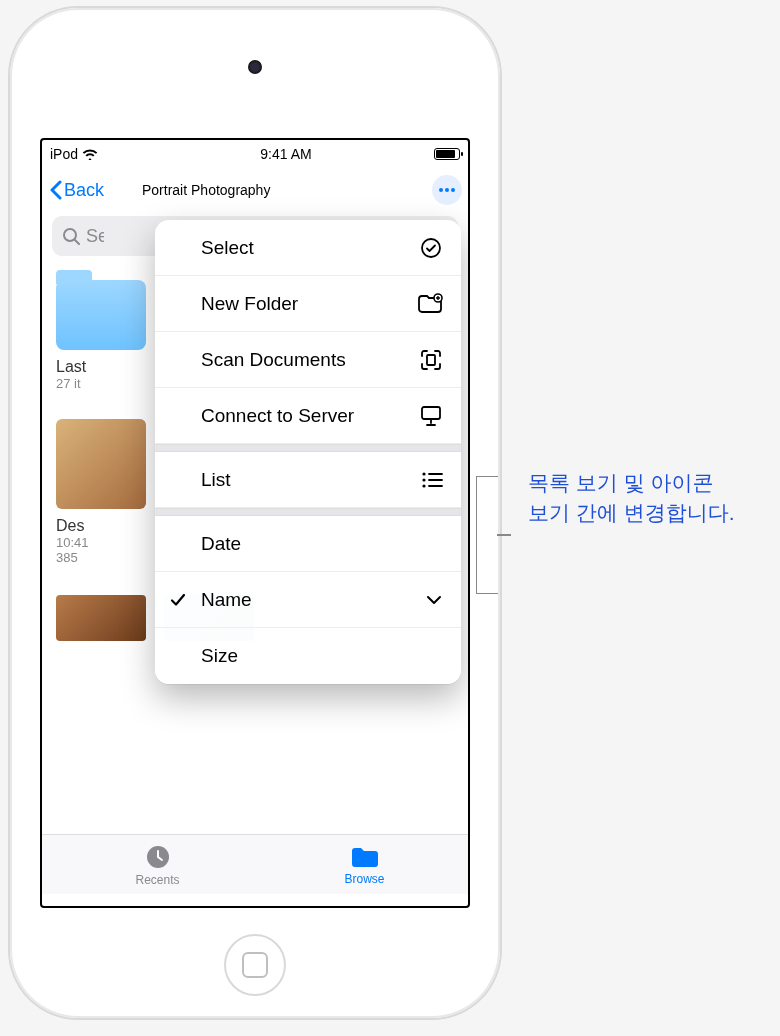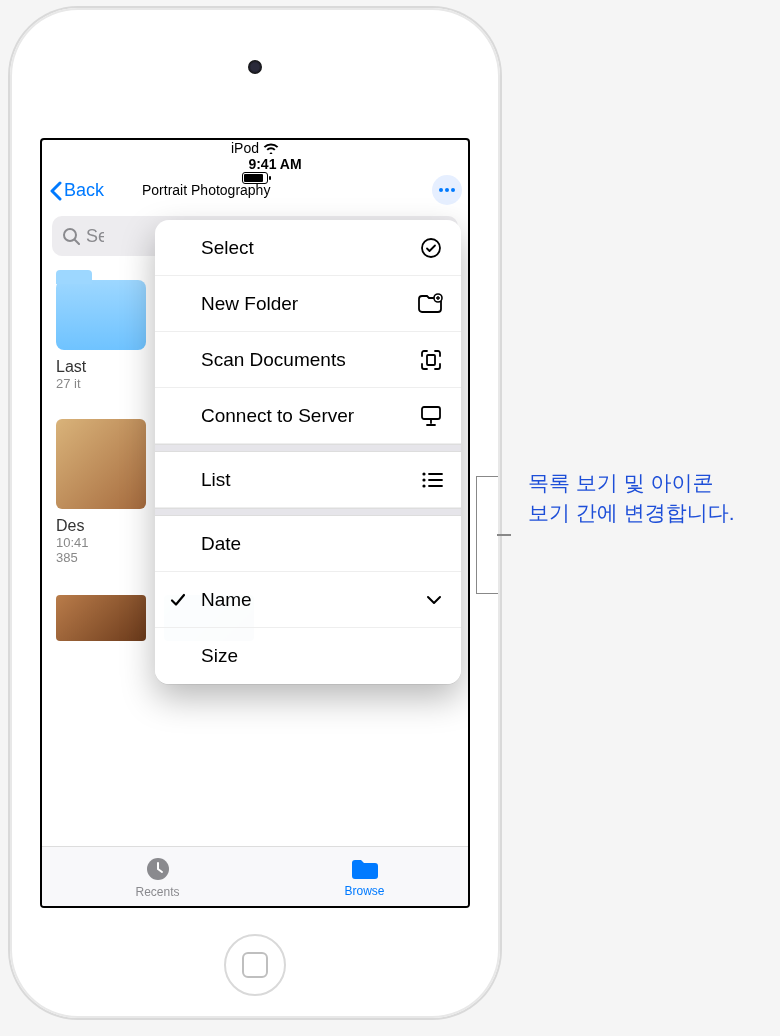--- a/index.html
+++ b/index.html
@@ -58,36 +58,35 @@
 
 
 .status {
   height: 28px;
   display: flex;
   align-items: center;
   justify-content: space-between;
   padding: 0 8px;
   font-size: 14px;
   font-weight: 500;
-  flex-direction: column;
 }
 .status .left, .status .right { display: flex; align-items: center; gap: 4px; }
 .batt { width: 26px; height: 12px; border: 1.5px solid #000; border-radius: 3px; position: relative; }
 .batt::after { content:""; position:absolute; right:-4px; top:3px; width:2px; height:4px; background:#000; border-radius:1px;}
 .batt-fill { position:absolute; left:1px; top:1px; bottom:1px; width:80%; background:#000; border-radius:1px;}
 
 
 .nav {
   height: 44px;
   display: flex;
   align-items: center;
   padding: 0 6px;
   position: relative;
 }
-.back { display:flex; align-items:flex-end; gap:2px; color:#007aff; font-size:18px; }
+.back { display:flex; align-items:center; gap:2px; color:#007aff; font-size:18px; }
 .nav-title { position:absolute; left:100px; font-size:14px; font-weight:400; }
 .more-btn {
   margin-left:auto;
   width:30px; height:30px;
   border-radius:50%;
   background:#e6efff;
   display:flex; align-items:center; justify-content:center;
 }
 
 
@@ -163,21 +162,21 @@
 .menu-sep { height:8px; background:#e6e5ea; border-top:1px solid #ddd; border-bottom:1px solid #ddd;}
 .check {
   position:absolute;
   left:14px;
   width:18px; height:18px;
 }
 
 
 .tabbar {
   position:absolute;
-  left:0; right:0; bottom:0;
+  left:0; right:0; bottom:12px;
   height:60px;
   background:rgba(248,248,250,0.95);
   border-top:1px solid #ddd;
   display:flex;
   padding-left:12px;
 }
 .tab { flex:1; display:flex; flex-direction:column; align-items:center; justify-content:center; gap:2px; font-size:12px; color:#8a8a8e;}
 .tab.active { color:#007aff; }
 
 
@@ -217,21 +216,21 @@
 
   <div class="screen">
 
     <div class="status">
       <div class="left">
         <span>iPod</span>
         <svg width="16" height="12" viewBox="0 0 16 12">
             <path d="M8 10.5a1.3 1.3 0 100 2.6 1.3 1.3 0 000-2.6zM3.5 7.2a6.4 6.4 0 019 0l-1.4 1.4a4.4 4.4 0 00-6.2 0zM.7 4.4a10.4 10.4 0 0114.6 0L13.9 5.8a8.4 8.4 0 00-11.8 0z" fill="#000"></path>
           </svg>
       </div>
-      <span style="font-weight:700;margin-left:40px;">9:41 AM</span>
+      <span style="font-weight:400;margin-left:40px;">9:41 AM</span>
       <div class="right">
         <div class="batt">
             <div class="batt-fill"></div>
           </div>
       </div>
     </div>
 
     <div class="nav">
       <div class="back">
         <svg width="14" height="20" viewBox="0 0 14 20">

